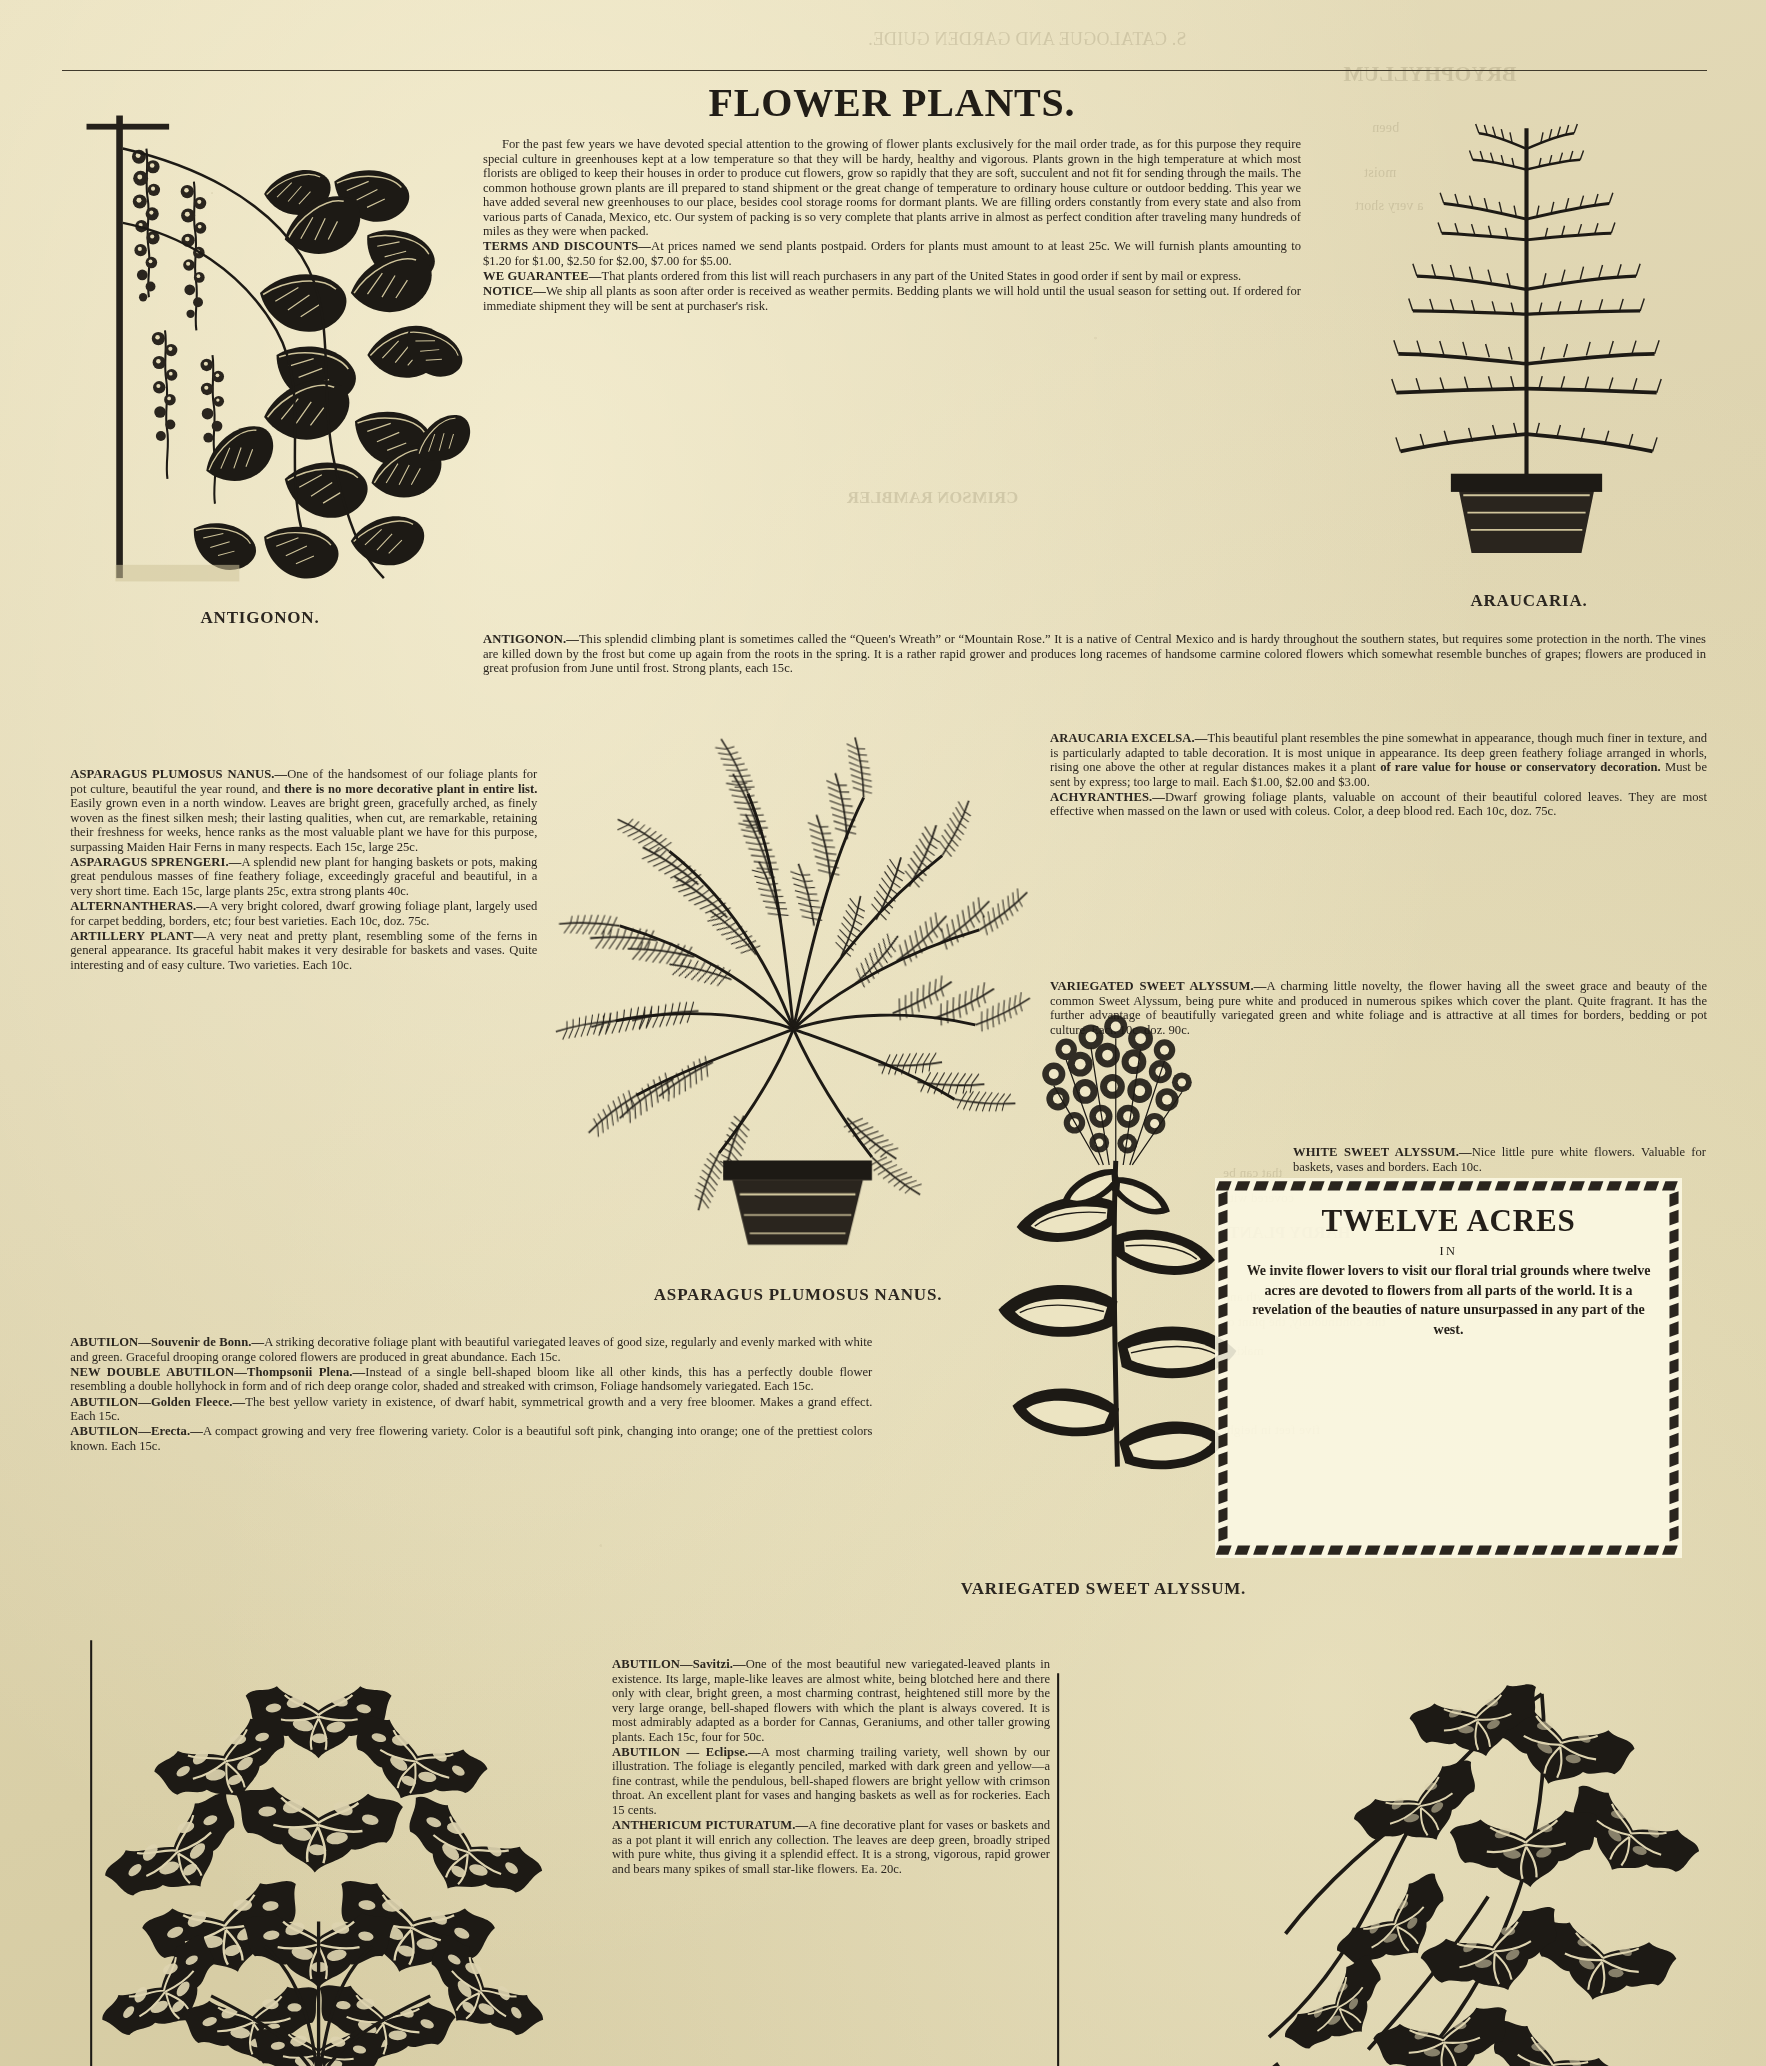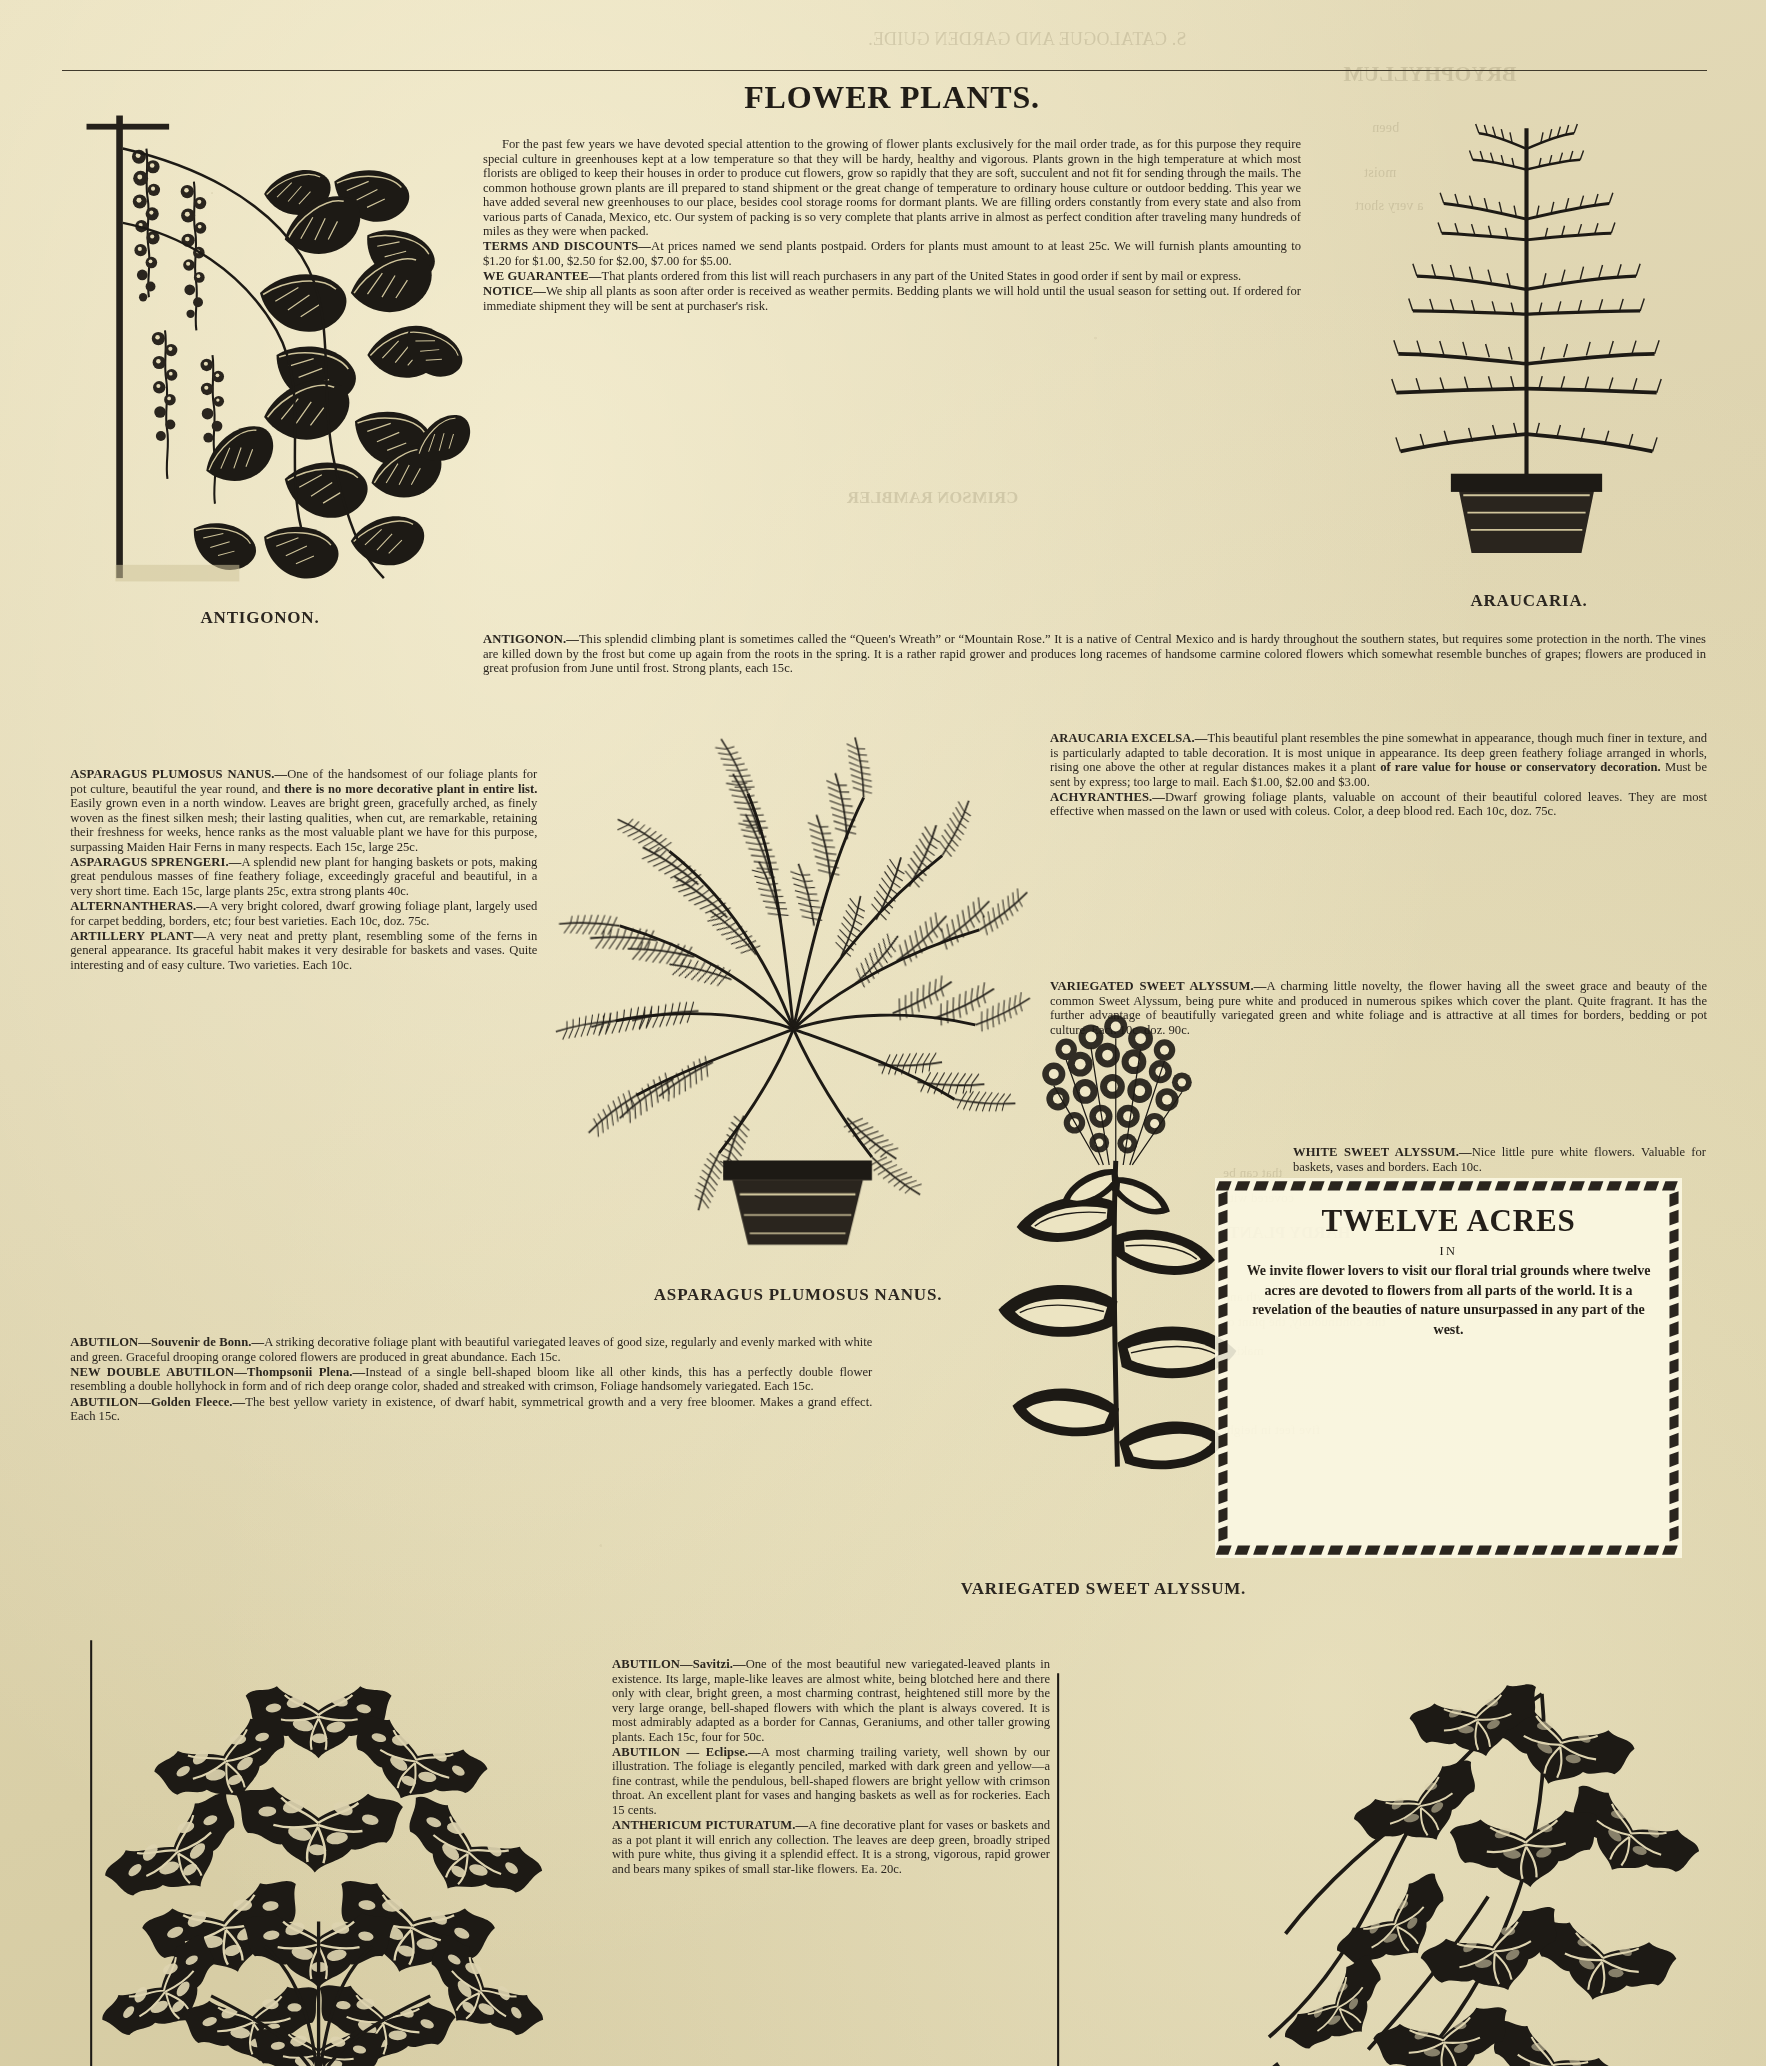--- a/index.html
+++ b/index.html
@@ -82,21 +82,21 @@
     position: absolute;
     left: 0; top: 41px; width: 1645px;
     border-top: 1.2px solid #403a2c;
   }
 
   
   .maintitle {
     position: absolute;
     left: 421px; top: 50px; width: 818px;
     text-align: center;
-    font-size: 32px;
+    font-size: 40px;
     font-weight: bold;
     letter-spacing: 0.8px;
     color: #211d17;
     font-family: "Liberation Serif", serif;
   }
 
   
   .tcol {
     position: absolute;
     color: #2b2620;
@@ -494,20 +494,23 @@
 
     <div class="tcol" style="left:8.3px;top:1306px;width:802px;">
       <p class="noind">
         <span class="hd">ABUTILON—Souvenir de Bonn.—</span><span>A striking decorative foliage plant with beautiful variegated leaves of good size, regularly and evenly marked with white and green. Graceful drooping orange colored flowers are produced in great abundance. Each 15c.</span>
       </p>
       <p class="noind">
         <span class="hd">NEW DOUBLE ABUTILON—Thompsonii Plena.—</span><span>Instead of a single bell-shaped bloom like all other kinds, this has a perfectly double flower resembling a double hollyhock in form and of rich deep orange color, shaded and streaked with crimson, Foliage handsomely variegated. Each 15c.</span>
       </p>
       <p class="noind">
         <span class="hd">ABUTILON—Golden Fleece.—</span><span>The best yellow variety in existence, of dwarf habit, symmetrical growth and a very free bloomer. Makes a grand effect. Each 15c.</span>
+      </p>
+      <p class="noind">
+        <span class="hd">ABUTILON—Erecta.—</span><span>A compact growing and very free flowering variety. Color is a beautiful soft pink, changing into orange; one of the prettiest colors known. Each 15c.</span>
       </p>
     </div>
 
     <div class="tcol" style="left:988px;top:702px;width:657px;">
       <p class="noind">
         <span class="hd">ARAUCARIA EXCELSA.—</span><span>This beautiful plant resembles the pine somewhat in appearance, though much finer in texture, and is particularly adapted to table decoration. It is most unique in appearance. Its deep green feathery foliage arranged in whorls, rising one above the other at regular distances makes it a plant </span><b class="em">of rare value for house or conservatory decoration.</b><span> Must be sent by express; too large to mail. Each $1.00, $2.00 and $3.00.</span>
       </p>
       <p class="noind">
         <span class="hd">ACHYRANTHES.—</span><span>Dwarf growing foliage plants, valuable on account of their beautiful colored leaves. They are most effective when massed on the lawn or used with coleus. Color, a deep blood red. Each 10c, doz. 75c.</span>
       </p>

